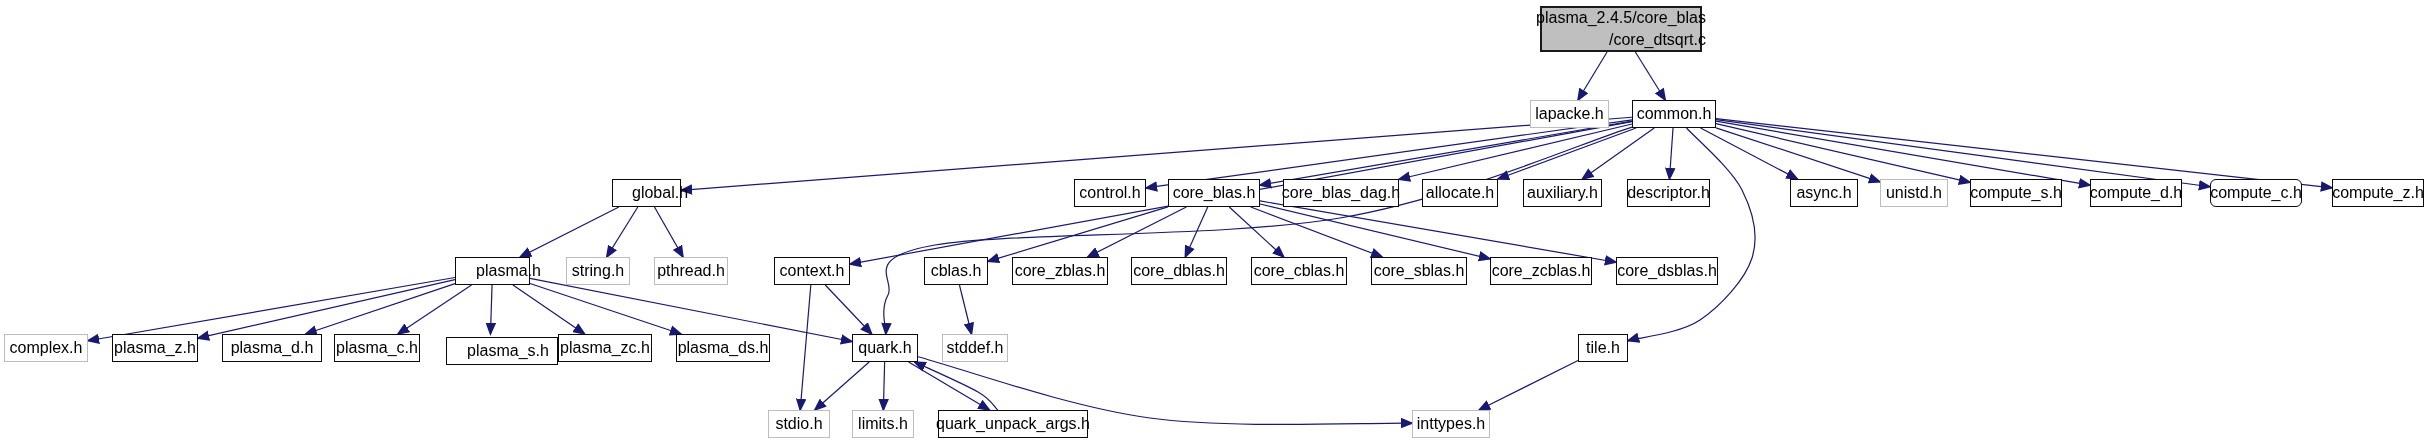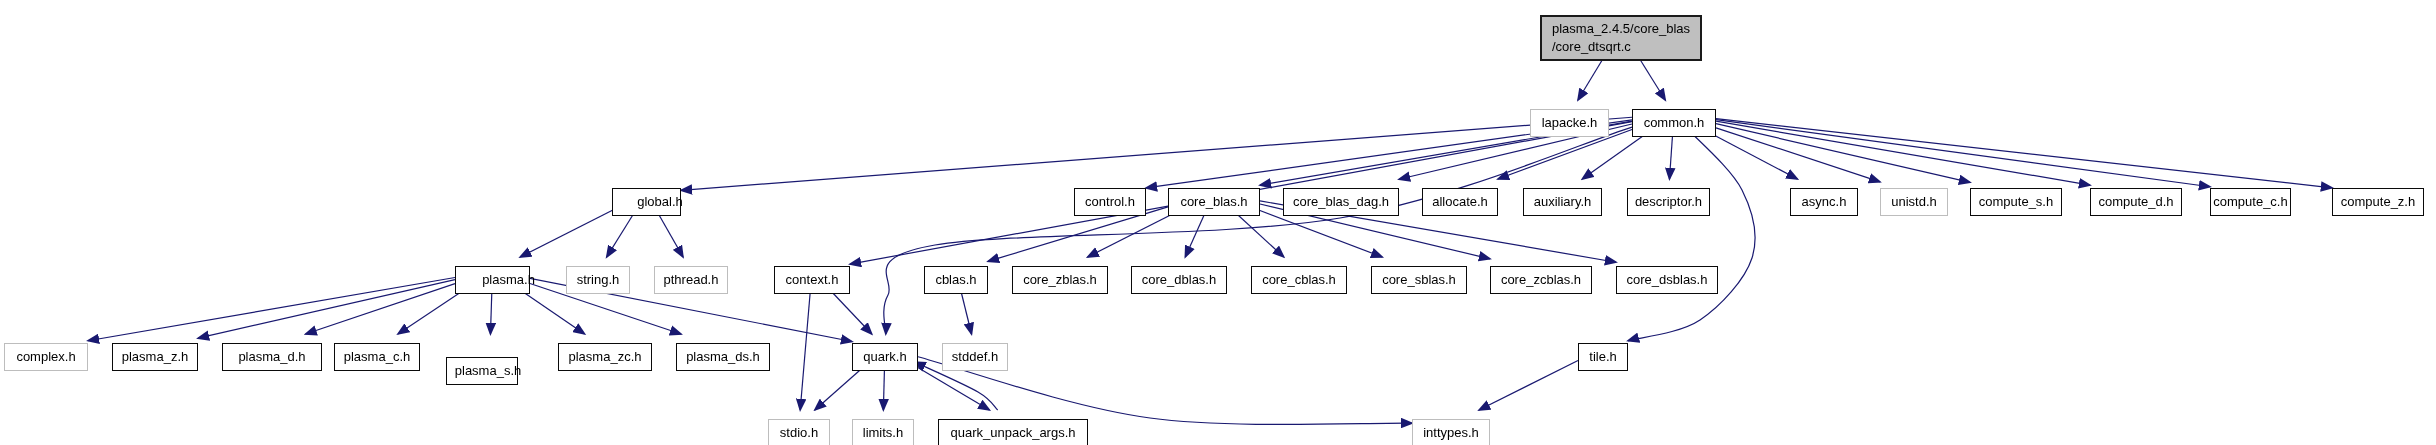--- a/index.html
+++ b/index.html
@@ -11,26 +11,25 @@
     overflow:hidden;
   }
   #edges{position:absolute;left:0;top:0;width:2436px;height:445px;}
   .node{
     position:absolute;
     display:flex;align-items:center;justify-content:center;
     box-sizing:border-box;
     background:#ffffff;
     border:1px solid #0a0a0a;
     color:#000000;
-    font-size:13px;
+    font-size:16px;
     white-space:pre-line;
-    text-align:left;
+    text-align:right;
     line-height:1.35;
     cursor:pointer;
-    margin-top:9px;
   }
   .node.system{border:1px solid #bdbdbd;cursor:default;}
   .node.main{
     background:#bfbfbf;
     border:2px solid #1a1a1a;
     cursor:default;
   }
 </style>
 </head>
 <body>
@@ -99,38 +98,38 @@
       <div class="node project" style="left: 1074px; top: 179px; width: 72px; height: 28px;">control.h</div>
       <div class="node project" style="left: 1168px; top: 179px; width: 92px; height: 28px;">core_blas.h</div>
       <div class="node project" style="left: 1283px; top: 179px; width: 116px; height: 28px;">core_blas_dag.h</div>
       <div class="node project" style="left: 1422px; top: 179px; width: 76px; height: 28px;">allocate.h</div>
       <div class="node project" style="left: 1523px; top: 179px; width: 79px; height: 28px;">auxiliary.h</div>
       <div class="node project" style="left: 1627px; top: 179px; width: 83px; height: 28px;">descriptor.h</div>
       <div class="node project" style="left: 1790px; top: 179px; width: 68px; height: 28px;">async.h</div>
       <div class="node system" style="left: 1880px; top: 179px; width: 68px; height: 28px;">unistd.h</div>
       <div class="node project" style="left: 1970px; top: 179px; width: 92px; height: 28px;">compute_s.h</div>
       <div class="node project" style="left: 2090px; top: 179px; width: 92px; height: 28px;">compute_d.h</div>
-      <div class="node project" style="left: 2210px; top: 179px; width: 81px; height: 28px;">compute_c.h</div>
+      <div class="node project" style="left: 2210px; top: 179px; width: 92px; height: 28px; border-radius: 6px;">compute_c.h</div>
       <div class="node project" style="left: 2332px; top: 179px; width: 92px; height: 28px;">compute_z.h</div>
       <div class="node project" style="left: 455px; top: 257px; width: 75px; height: 28px; padding-left: 32px;">plasma.h</div>
       <div class="node system" style="left: 566px; top: 257px; width: 64px; height: 28px;">string.h</div>
       <div class="node system" style="left: 654px; top: 257px; width: 74px; height: 28px;">pthread.h</div>
       <div class="node project" style="left: 774px; top: 257px; width: 76px; height: 28px;">context.h</div>
       <div class="node project" style="left: 924px; top: 257px; width: 64px; height: 28px;">cblas.h</div>
       <div class="node project" style="left: 1012px; top: 257px; width: 96px; height: 28px;">core_zblas.h</div>
       <div class="node project" style="left: 1131px; top: 257px; width: 96px; height: 28px;">core_dblas.h</div>
       <div class="node project" style="left: 1251px; top: 257px; width: 96px; height: 28px;">core_cblas.h</div>
       <div class="node project" style="left: 1371px; top: 257px; width: 96px; height: 28px;">core_sblas.h</div>
       <div class="node project" style="left: 1490px; top: 257px; width: 102px; height: 28px;">core_zcblas.h</div>
       <div class="node project" style="left: 1616px; top: 257px; width: 102px; height: 28px;">core_dsblas.h</div>
       <div class="node system" style="left: 4px; top: 334px; width: 84px; height: 28px;">complex.h</div>
       <div class="node project" style="left: 112px; top: 334px; width: 86px; height: 28px;">plasma_z.h</div>
       <div class="node project" style="left: 222px; top: 334px; width: 100px; height: 28px;">plasma_d.h</div>
       <div class="node project" style="left: 334px; top: 334px; width: 86px; height: 28px;">plasma_c.h</div>
-      <div class="node project" style="left: 446px; top: 348px; width: 72px; height: 28px; padding-left: 12px;">plasma_s.h</div>
+      <div class="node project" style="left: 446px; top: 337px; width: 112px; height: 28px; padding-left: 12px;">plasma_s.h</div>
       <div class="node project" style="left: 558px; top: 334px; width: 94px; height: 28px;">plasma_zc.h</div>
       <div class="node project" style="left: 676px; top: 334px; width: 94px; height: 28px;">plasma_ds.h</div>
       <div class="node project" style="left: 852px; top: 334px; width: 66px; height: 28px;">quark.h</div>
       <div class="node system" style="left: 942px; top: 334px; width: 66px; height: 28px;">stddef.h</div>
       <div class="node project" style="left: 1578px; top: 334px; width: 50px; height: 28px;">tile.h</div>
       <div class="node system" style="left: 768px; top: 410px; width: 62px; height: 28px;">stdio.h</div>
       <div class="node system" style="left: 852px; top: 410px; width: 62px; height: 28px;">limits.h</div>
       <div class="node project" style="left: 938px; top: 410px; width: 150px; height: 28px;">quark_unpack_args.h</div>
       <div class="node system" style="left: 1412px; top: 410px; width: 78px; height: 28px;">inttypes.h</div>
     </div>

